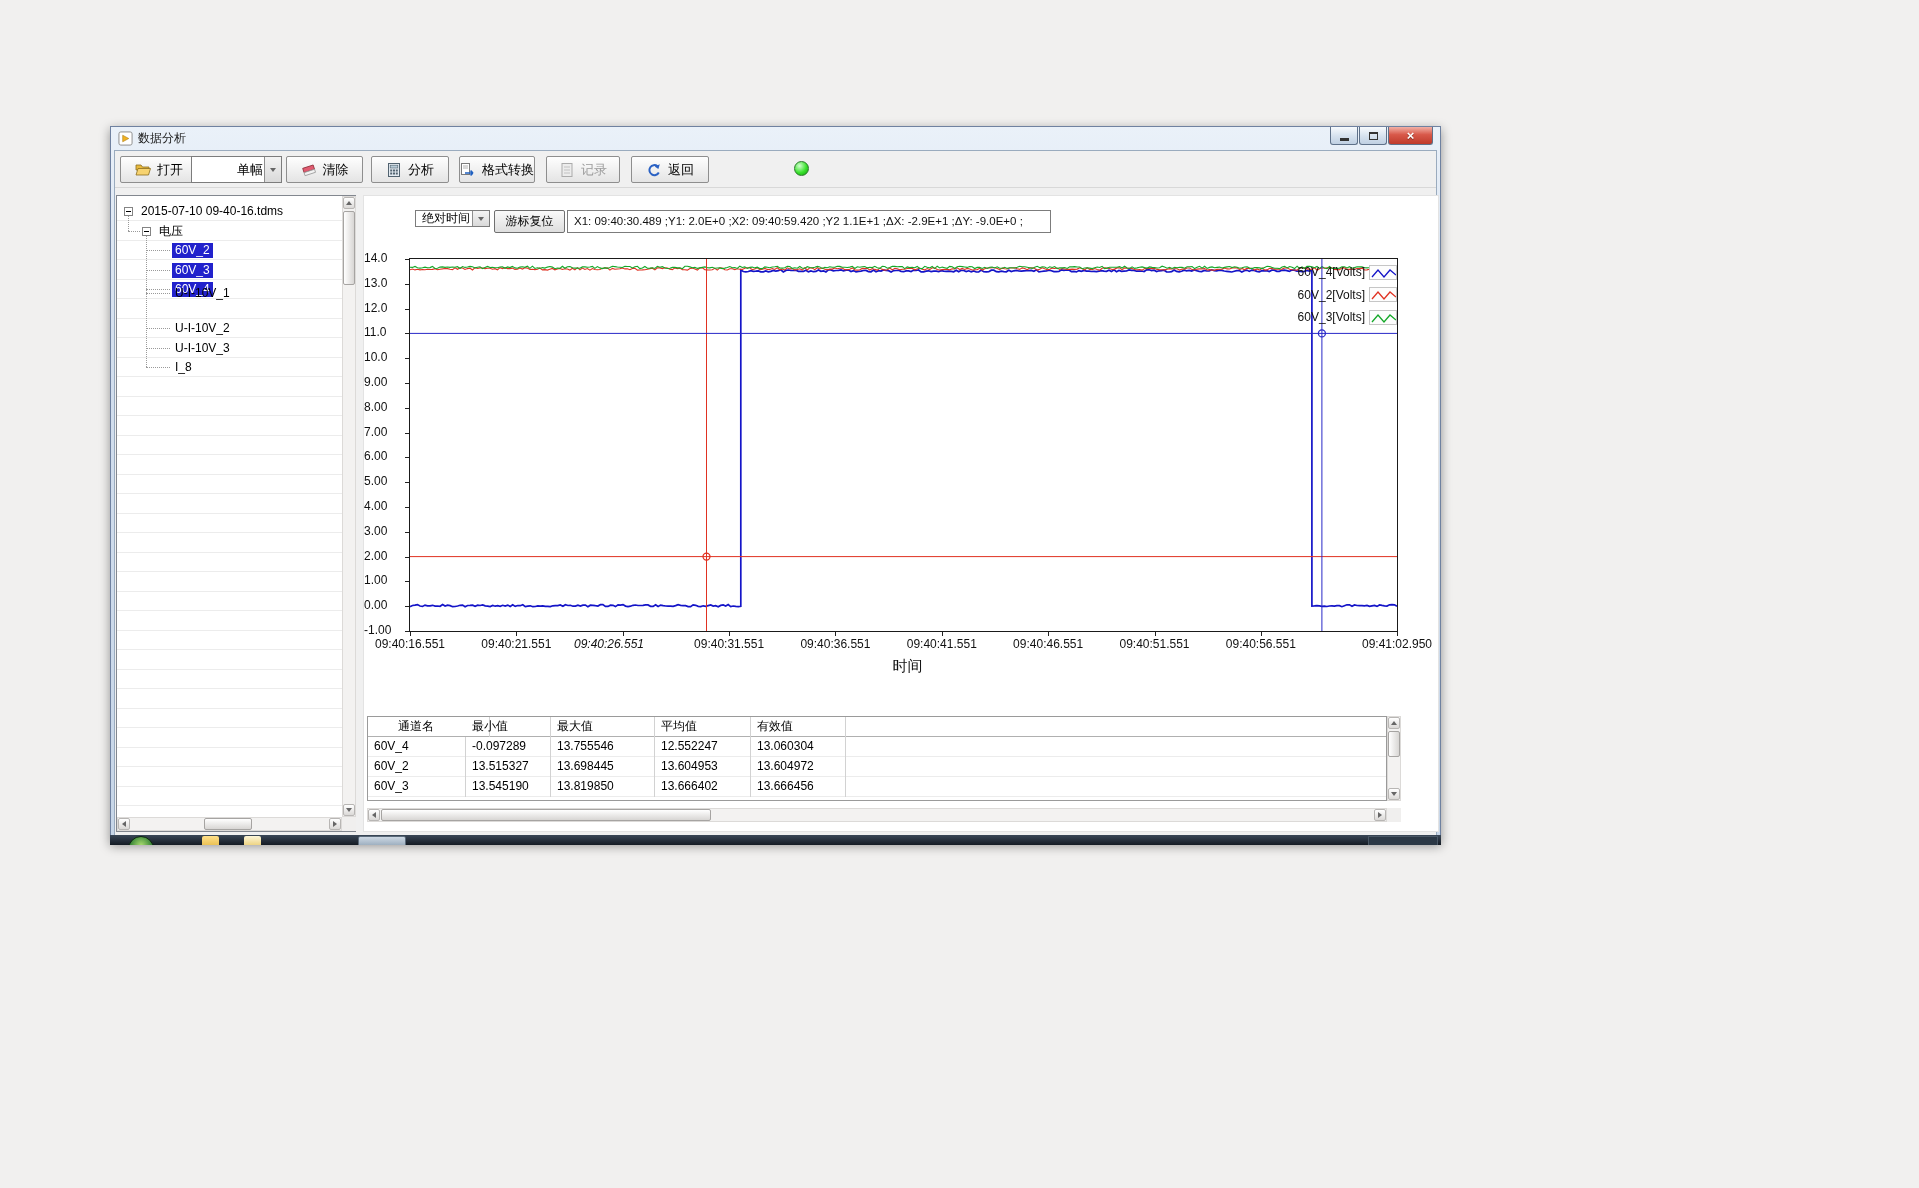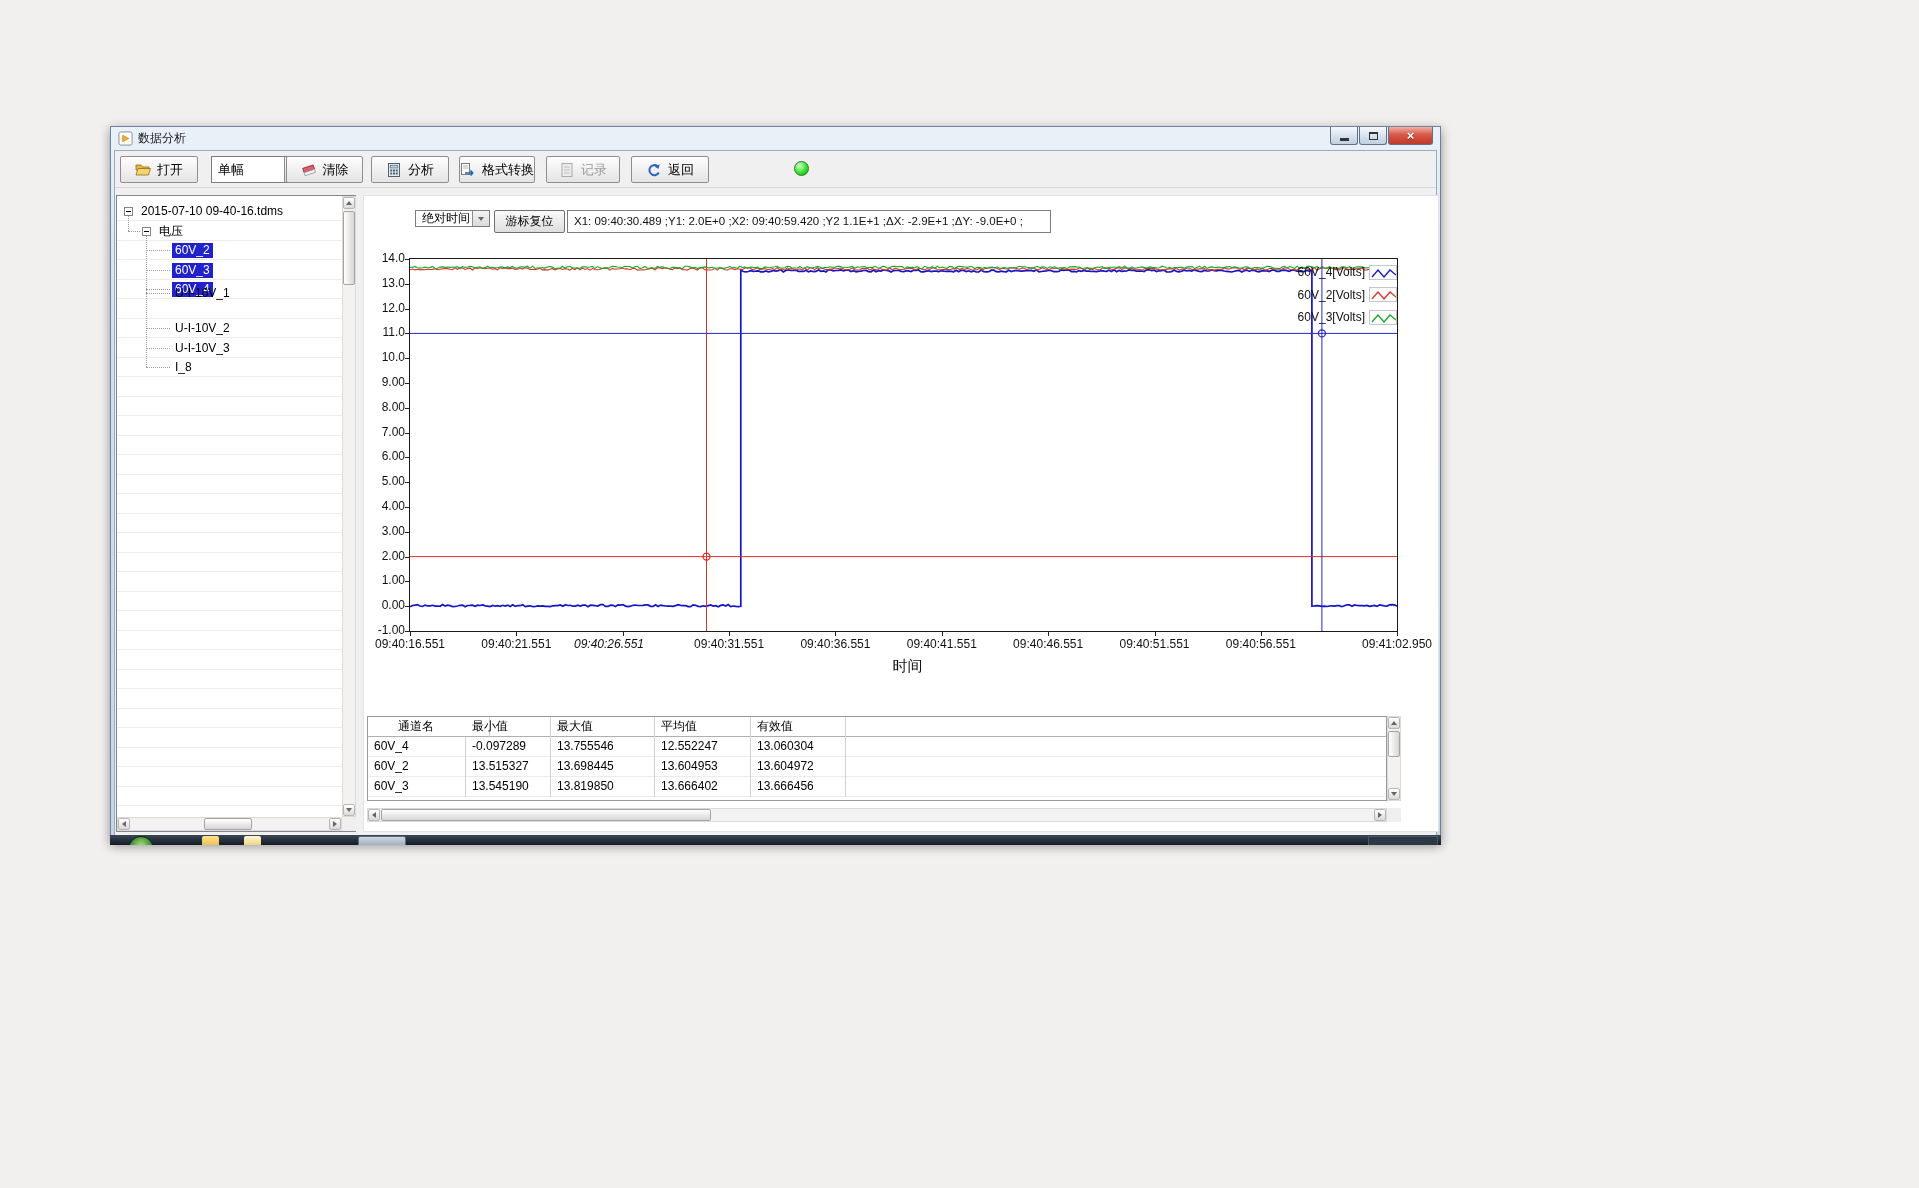--- a/index.html
+++ b/index.html
@@ -64,21 +64,21 @@
   .tri-left{border-top:3px solid transparent;border-bottom:3px solid transparent;border-right:4px solid #666;}
   .tri-right{border-top:3px solid transparent;border-bottom:3px solid transparent;border-left:4px solid #666;}
   .sb-corner{position:absolute;background:#f0efee;}
 
   
   .right-panel{position:absolute;left:252px;top:68px;width:1076px;height:637px;background:#fff;border:1px solid #e3e3e3;}
   .cc-dd{position:absolute;left:51px;top:14px;width:75px;height:17px;display:flex;background:#fff;border:1px solid #7c7c7c;font-size:12px;}
   .cc-btn{position:absolute;left:130px;top:14px;width:71px;height:23px;background:linear-gradient(#fafafa,#dedede);border:1px solid #707070;font-size:12px;display:flex;align-items:center;justify-content:center;border-radius:2px;}
   .cc-field{position:absolute;left:203px;top:14px;width:484px;height:23px;background:#fff;border:1px solid #7c7c7c;font-size:11.5px;line-height:21px;padding-left:6px;white-space:nowrap;overflow:hidden;color:#111;}
   .plot-frame{position:absolute;left:45px;top:62px;width:989px;height:374px;border:1px solid #1a1a1a;background:#fff;}
-  .ytick{position:absolute;left:0;width:41px;text-align:right;font-size:12px;color:#111;}
+  .ytick{position:absolute;left:0;width:41px;font-size:12px;color:#111;}
   .ytickmark{position:absolute;left:41px;width:4px;height:1px;background:#222;}
   .xtick{position:absolute;top:441px;width:88px;text-align:center;font-size:12px;color:#111;white-space:nowrap;}
   .xtickmark{position:absolute;top:436px;width:1px;height:4px;background:#222;}
   .xlabel{position:absolute;left:50px;top:461px;width:987px;text-align:center;font-size:15px;color:#111;}
   .legend{position:absolute;left:890px;top:65px;width:143px;}
   .legend-row{display:flex;align-items:center;justify-content:flex-end;height:22.5px;gap:4px;font-size:12px;color:#111;}
   .legend-sample{background:#fdfdfd;border:1px solid #c6c6c6;flex:none;}
 
   
   .stats-grid{position:absolute;left:3px;top:520px;width:1020px;height:85px;background:#fff;border:1px solid #9a9a9a;font-size:12px;overflow:hidden;}
@@ -133,21 +133,21 @@
 
     <div class="toolbar">
       <button class="tb-btn" style="left:5px;width:78px;">
         <svg width="16" height="16" viewBox="0 0 16 16">
           <path d="M1 3h5l1.5 2H14v3H1z" fill="#e8b93c" stroke="#8a6d1e" stroke-width="0.8"></path>
           <path d="M1 13 L3 6.5 H15.5 L13.5 13 Z" fill="#f7d370" stroke="#8a6d1e" stroke-width="0.8"></path>
         </svg>
         <span>打开</span>
       </button>
 
-      <div class="tb-dd" style="left:96px;width:91px;">
+      <div class="tb-dd" style="left:76px;width:91px;padding-left:39px;">
         <span class="dd-value">单幅</span>
         <span class="dd-arrow">
             <i class="tri tri-down"></i>
           </span>
       </div>
 
       <button class="tb-btn" style="left:171px;width:77px;">
         <svg width="16" height="16" viewBox="0 0 16 16">
           <g transform="rotate(-18 8 8)">
             <rect x="2.5" y="4.5" width="11" height="4.5" fill="#e05a70" stroke="#90303a" stroke-width="0.8"></rect>

